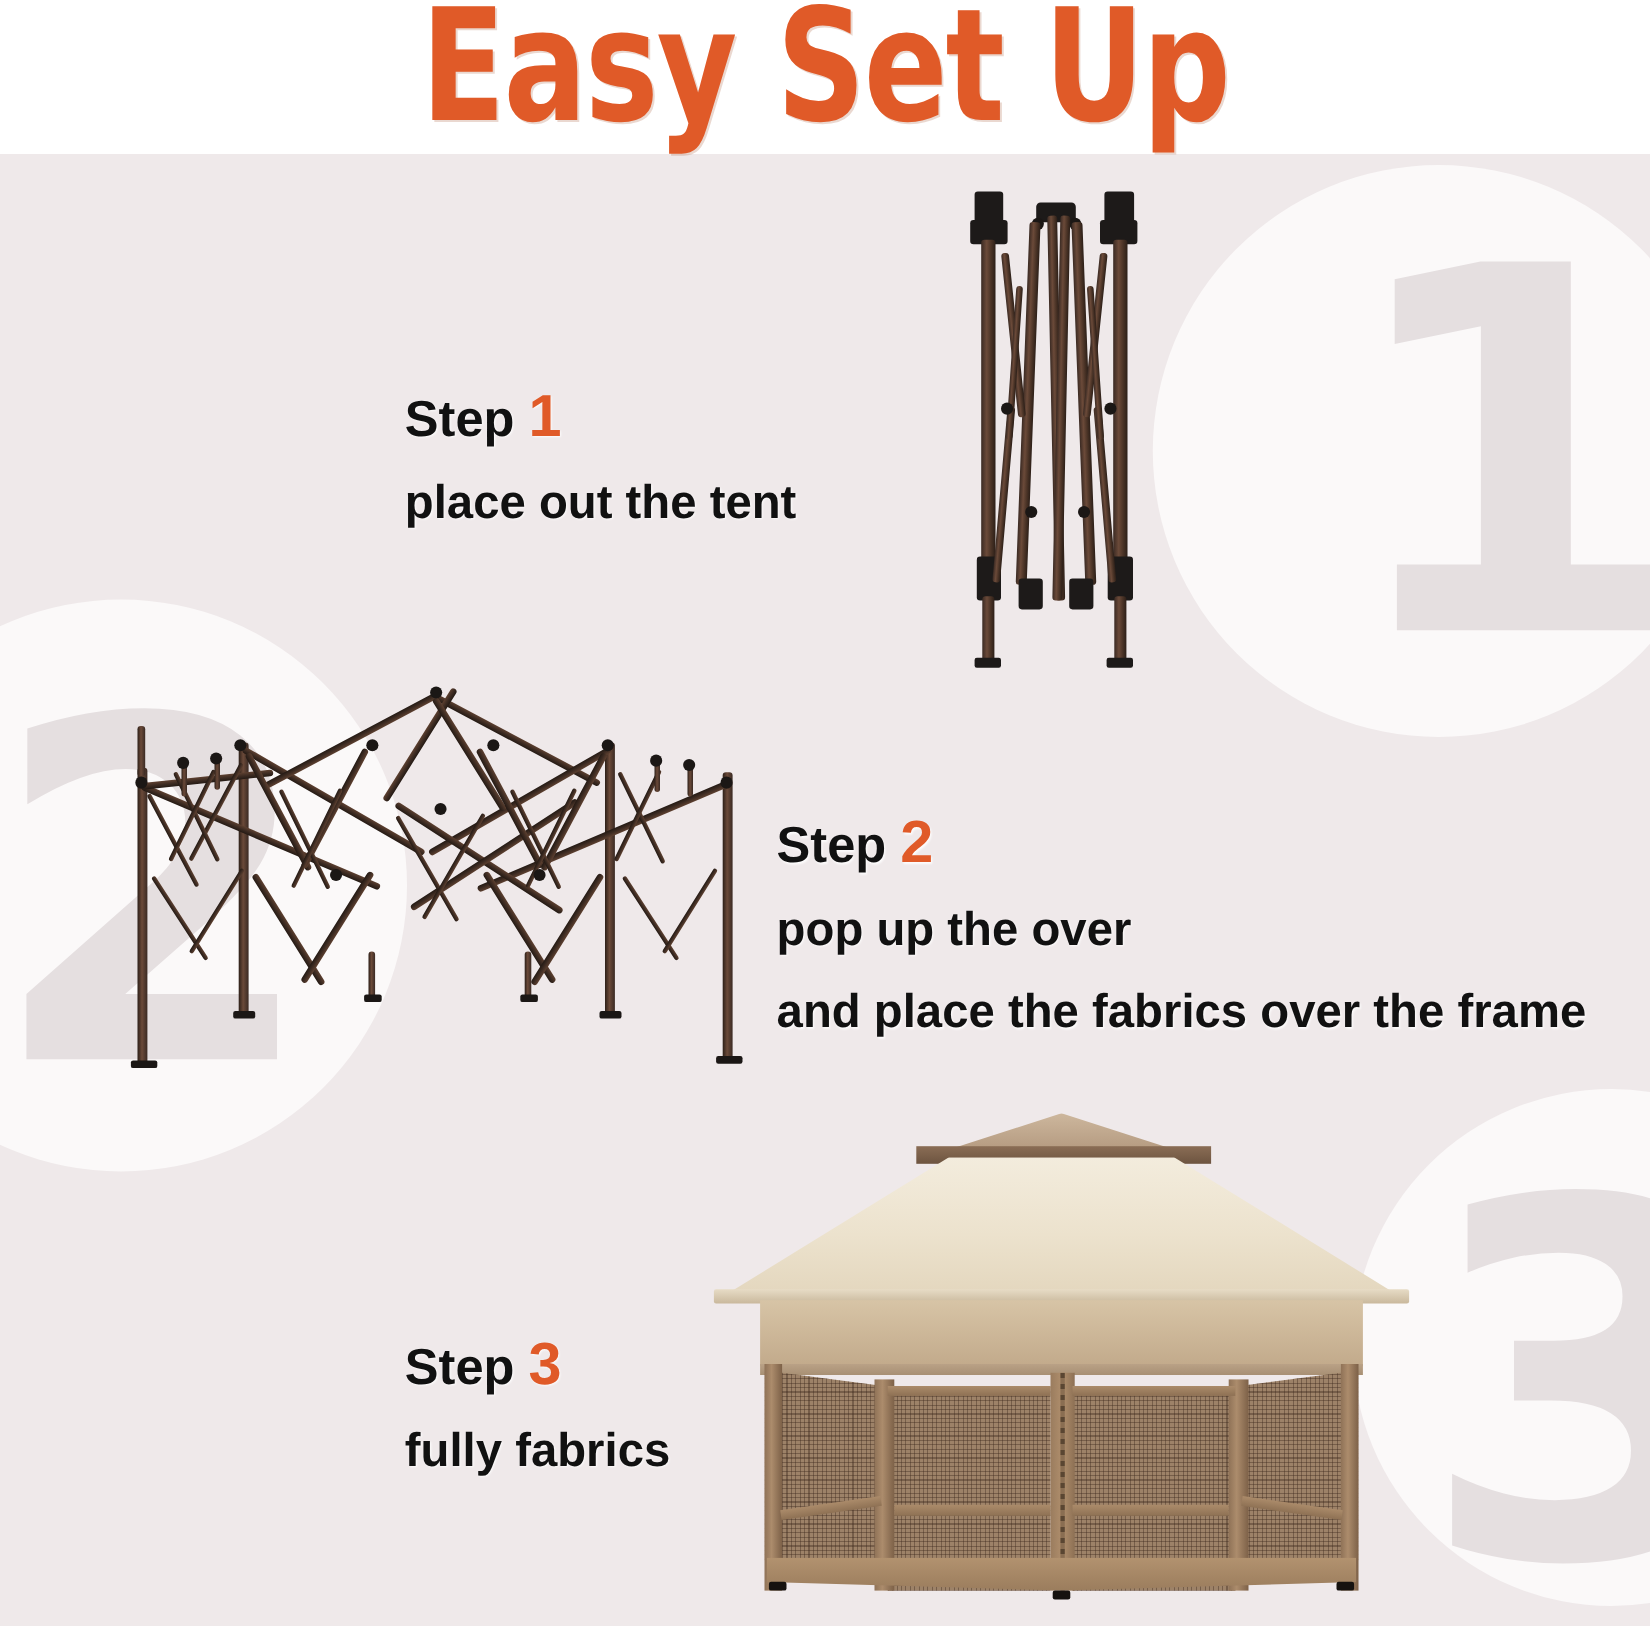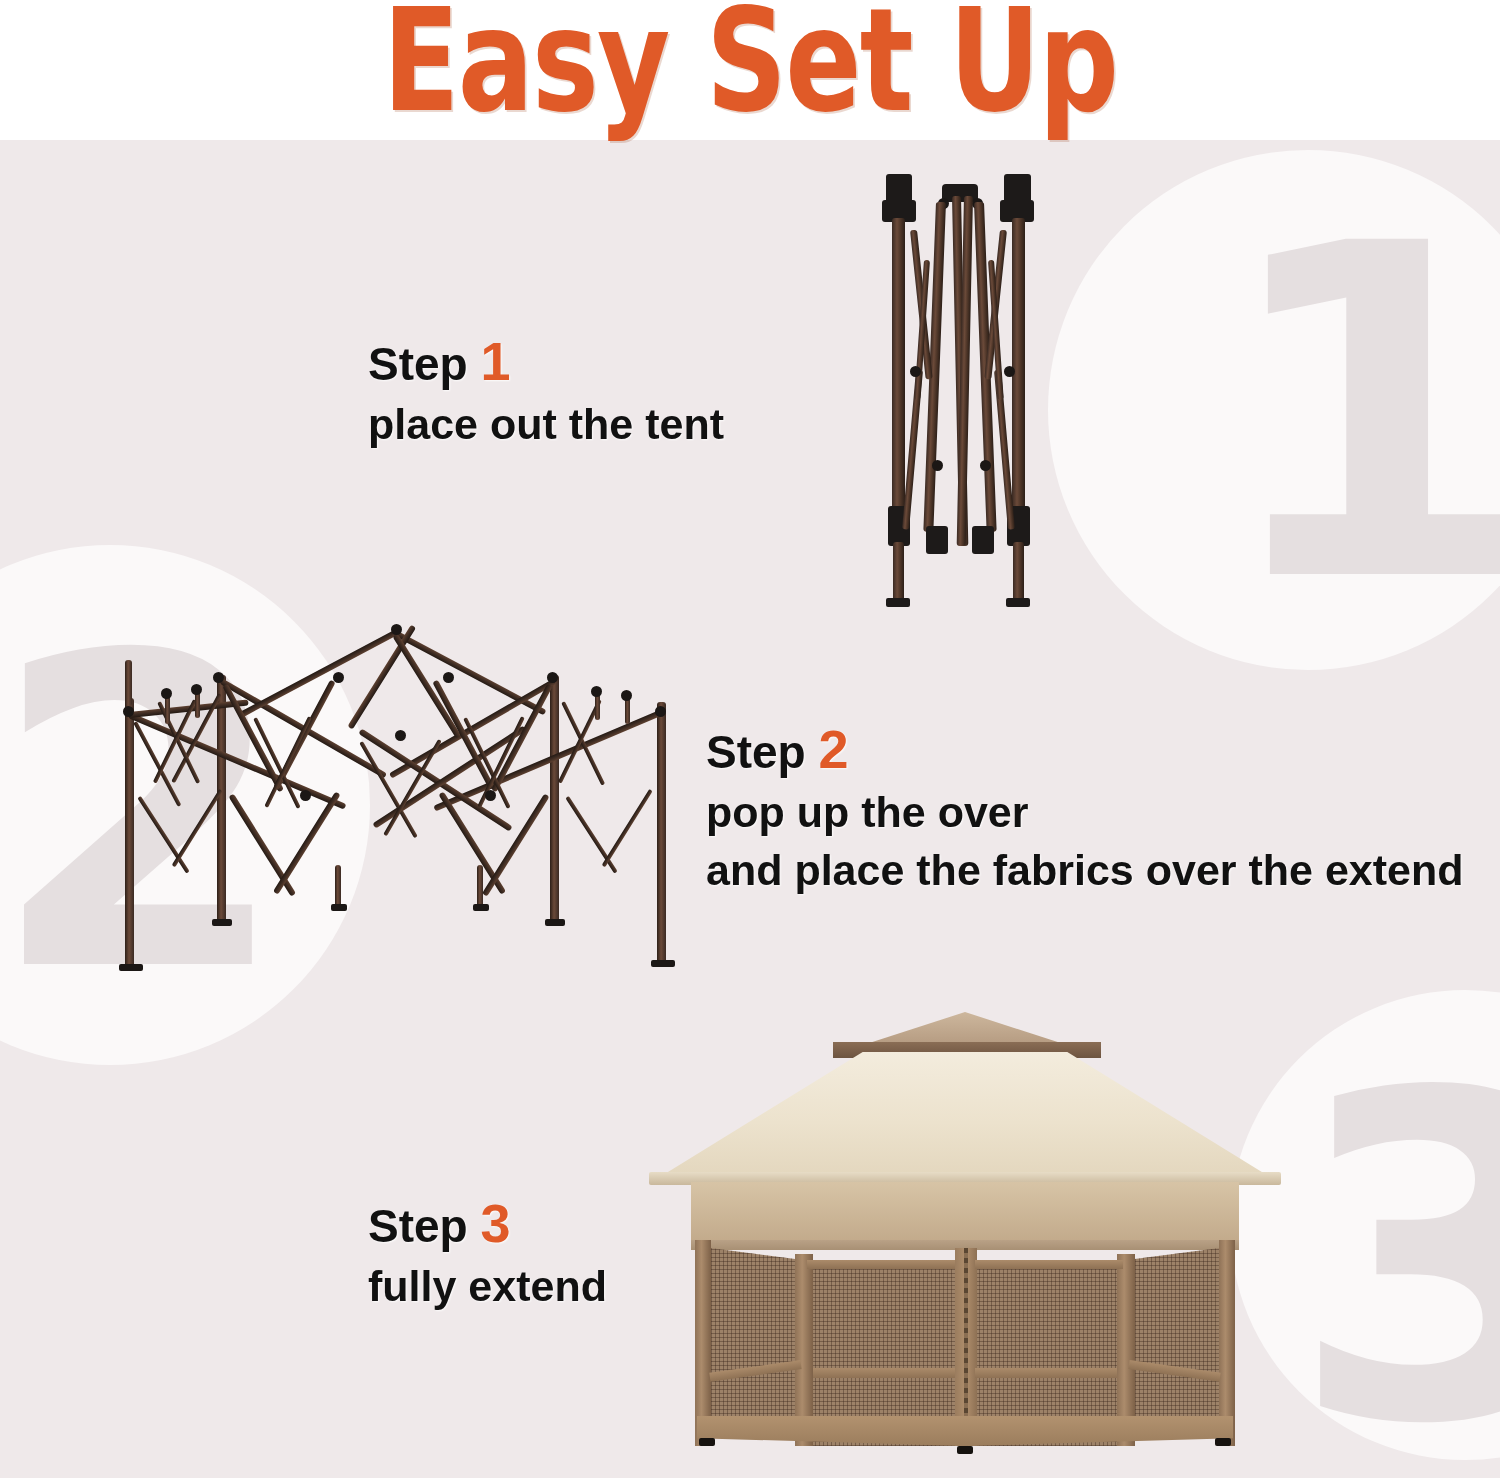--- a/index.html
+++ b/index.html
@@ -49,20 +49,21 @@
   #wm2{left:-10px;top:600px;font-size:430px;}
 
   #blob3{left:1230px;top:990px;width:470px;height:470px;}
   #wm3{left:1290px;top:1035px;font-size:450px;}
 
   
   .steptext{position:absolute;z-index:20;color:#111;}
   .steptext .line{
     font-size:43px;line-height:58px;font-weight:700;white-space:nowrap;
     text-shadow:1px 1px 2px rgba(255,255,255,.85);
+    margin-top:17px;
   }
   .steptext .head{font-size:46px;line-height:62px;}
   .num{color:#e05a28;font-size:54px;font-weight:700;}
 
   #step1-text{left:368px;top:330px;}
   #step2-text{left:706px;top:718px;}
   #step3-text{left:368px;top:1192px;}
 
   
   #folded{position:absolute;left:880px;top:170px;width:160px;height:440px;z-index:10;}
@@ -187,21 +188,21 @@
     <div class="brk" style="left:46px;top:356px;width:22px;height:28px;"></div>
     <div class="brk" style="left:92px;top:356px;width:22px;height:28px;"></div>
   </div>
 
   <div class="steptext" id="step2-text">
     <div class="line head">
       <span>Step</span>
       <span class="num">2</span>
     </div>
     <div class="line">pop up the over</div>
-    <div class="line">and place the fabrics over the extend</div>
+    <div class="line">and place the fabrics over the frame</div>
   </div>
 
   <div id="frame">
 
     <div class="legp" style="left:30px;top:78px;height:270px;"></div>
     <div class="legp" style="left:30px;top:40px;height:46px;width:7px;"></div>
     <div class="foot" style="left:24px;top:344px;width:24px;"></div>
     <div class="legp" style="left:122px;top:55px;height:248px;"></div>
     <div class="foot" style="left:117px;top:299px;width:20px;"></div>
     <div class="legp" style="left:455px;top:55px;height:248px;"></div>
@@ -273,21 +274,21 @@
     <div class="joint" style="left:96px;top:64px;"></div>
     <div class="joint" style="left:496px;top:66px;"></div>
     <div class="joint" style="left:526px;top:70px;"></div>
   </div>
 
   <div class="steptext" id="step3-text">
     <div class="line head">
       <span>Step</span>
       <span class="num">3</span>
     </div>
-    <div class="line">fully extend</div>
+    <div class="line">fully fabrics</div>
   </div>
 
   <div id="gazebo">
     <div class="g-roof-top"></div>
     <div class="g-vent-band"></div>
     <div class="g-canopy"></div>
     <div class="g-eave"></div>
     <div class="g-valance"></div>
 
     <div class="g-body">

